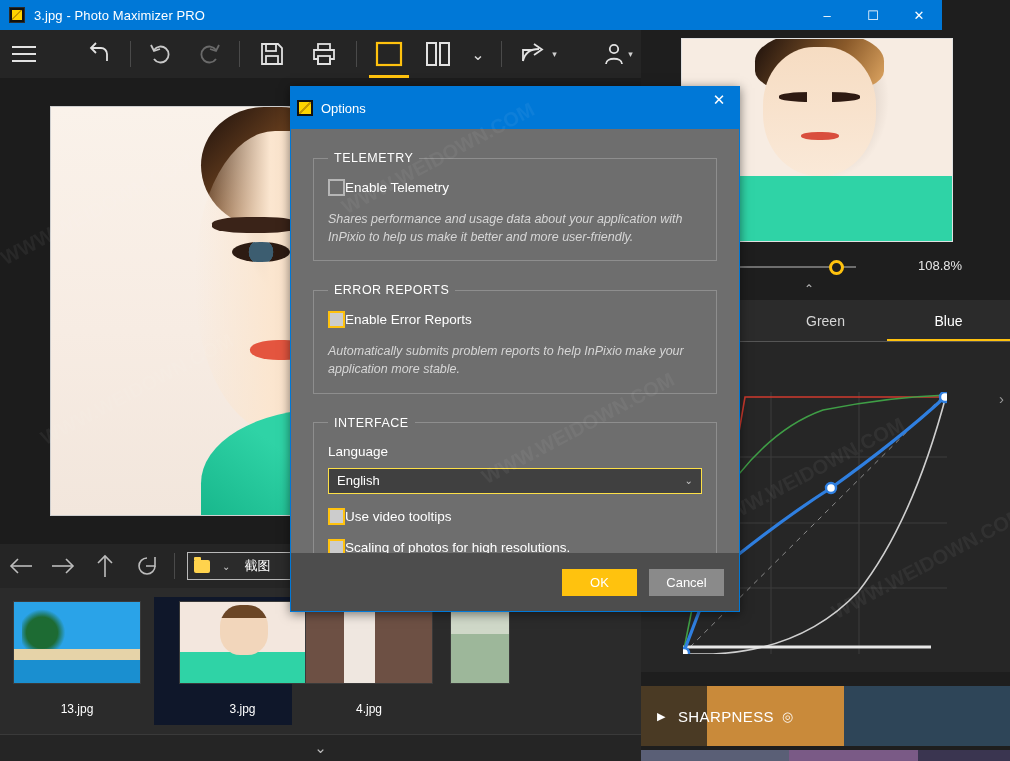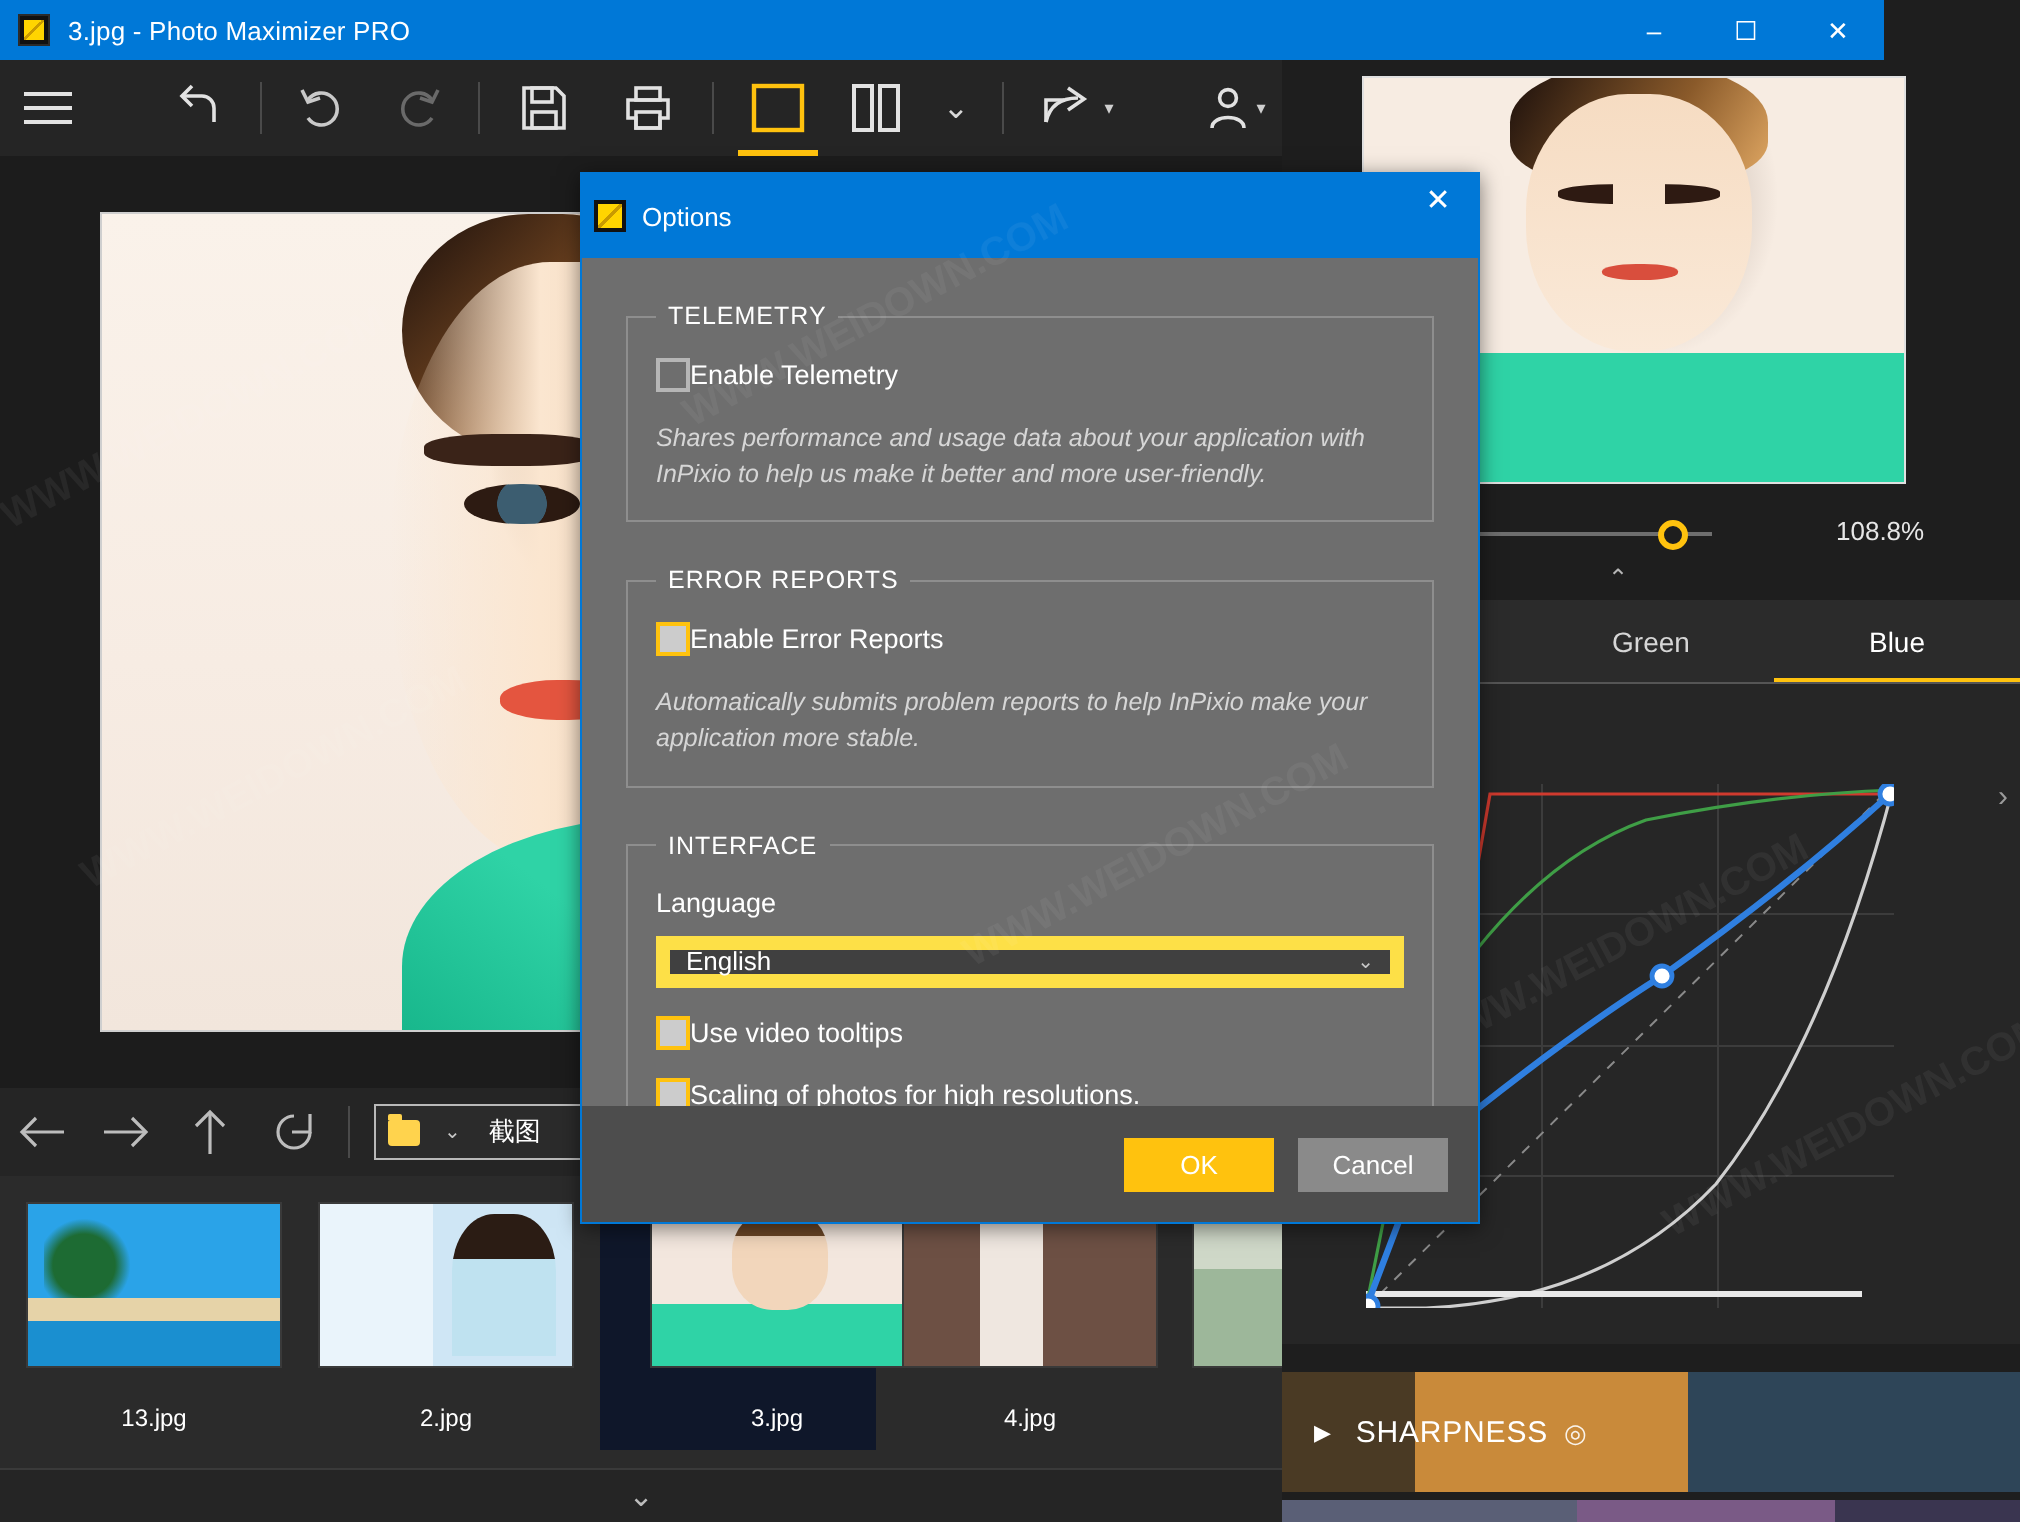--- a/index.html
+++ b/index.html
@@ -219,21 +219,21 @@
     border: 1px solid #8e8e8e; padding: 14px 14px 14px 14px; margin-bottom: 22px;
   }
   fieldset.grp legend { color: #fff; font-size: 12.5px; letter-spacing: .5px; padding: 0 6px; }
   .cbrow { display: flex; align-items: center; }
   .cb { width: 17px; height: 17px; border: 2px solid #b6b6b6; background: transparent; flex: 0 0 auto; }
   .cb.on { border-color: #ffc20e; background: #cccccc; }
   .cblabel { color: #fff; font-size: 13.5px; }
   .desc { color: #d6d6d6; font-size: 12.5px; font-style: italic; line-height: 1.45; margin-top: 14px; }
   .fieldlabel { color: #fff; font-size: 13.5px; margin-bottom: 9px; }
   .selectbox {
-    height: 26px; border: 7px solid #fde047; background: #404040;
+    height: 26px; border: 1px solid #fde047; background: #404040;
     display: flex; align-items: center; padding: 0 8px; margin-bottom: 14px; gap: 12px;
   }
   .selectbox .val { color: #fff; font-size: 13px; flex: 1; }
   .selectbox .chev { color: #c8c8c8; font-size: 10px; }
   .cbrow + .cbrow { margin-top: 14px; }
 
   #dlg-footer {
     position: absolute; left: 0; bottom: 0; width: 100%; height: 58px; background: #4d4d4d;
     display: flex; align-items: center; justify-content: flex-end; padding-right: 15px;
   }
@@ -382,24 +382,20 @@
       <div id="folder-glyph"></div>
       <span id="path-caret">⌄</span>
       <span id="path-text">截图</span>
     </div>
   </div>
 
   <div id="thumbs">
     <div class="thumb">
       <div class="pic p13"></div>
       <div class="lbl">13.jpg</div>
-    </div>
-    <div class="thumb">
-      <div class="pic p2"></div>
-      <div class="lbl">2.jpg</div>
     </div>
     <div class="thumb selected">
       <div class="pic p3"></div>
       <div class="lbl">3.jpg</div>
     </div>
     <div class="thumb">
       <div class="pic p4"></div>
       <div class="lbl">4.jpg</div>
     </div>
     <div class="thumb partial">

